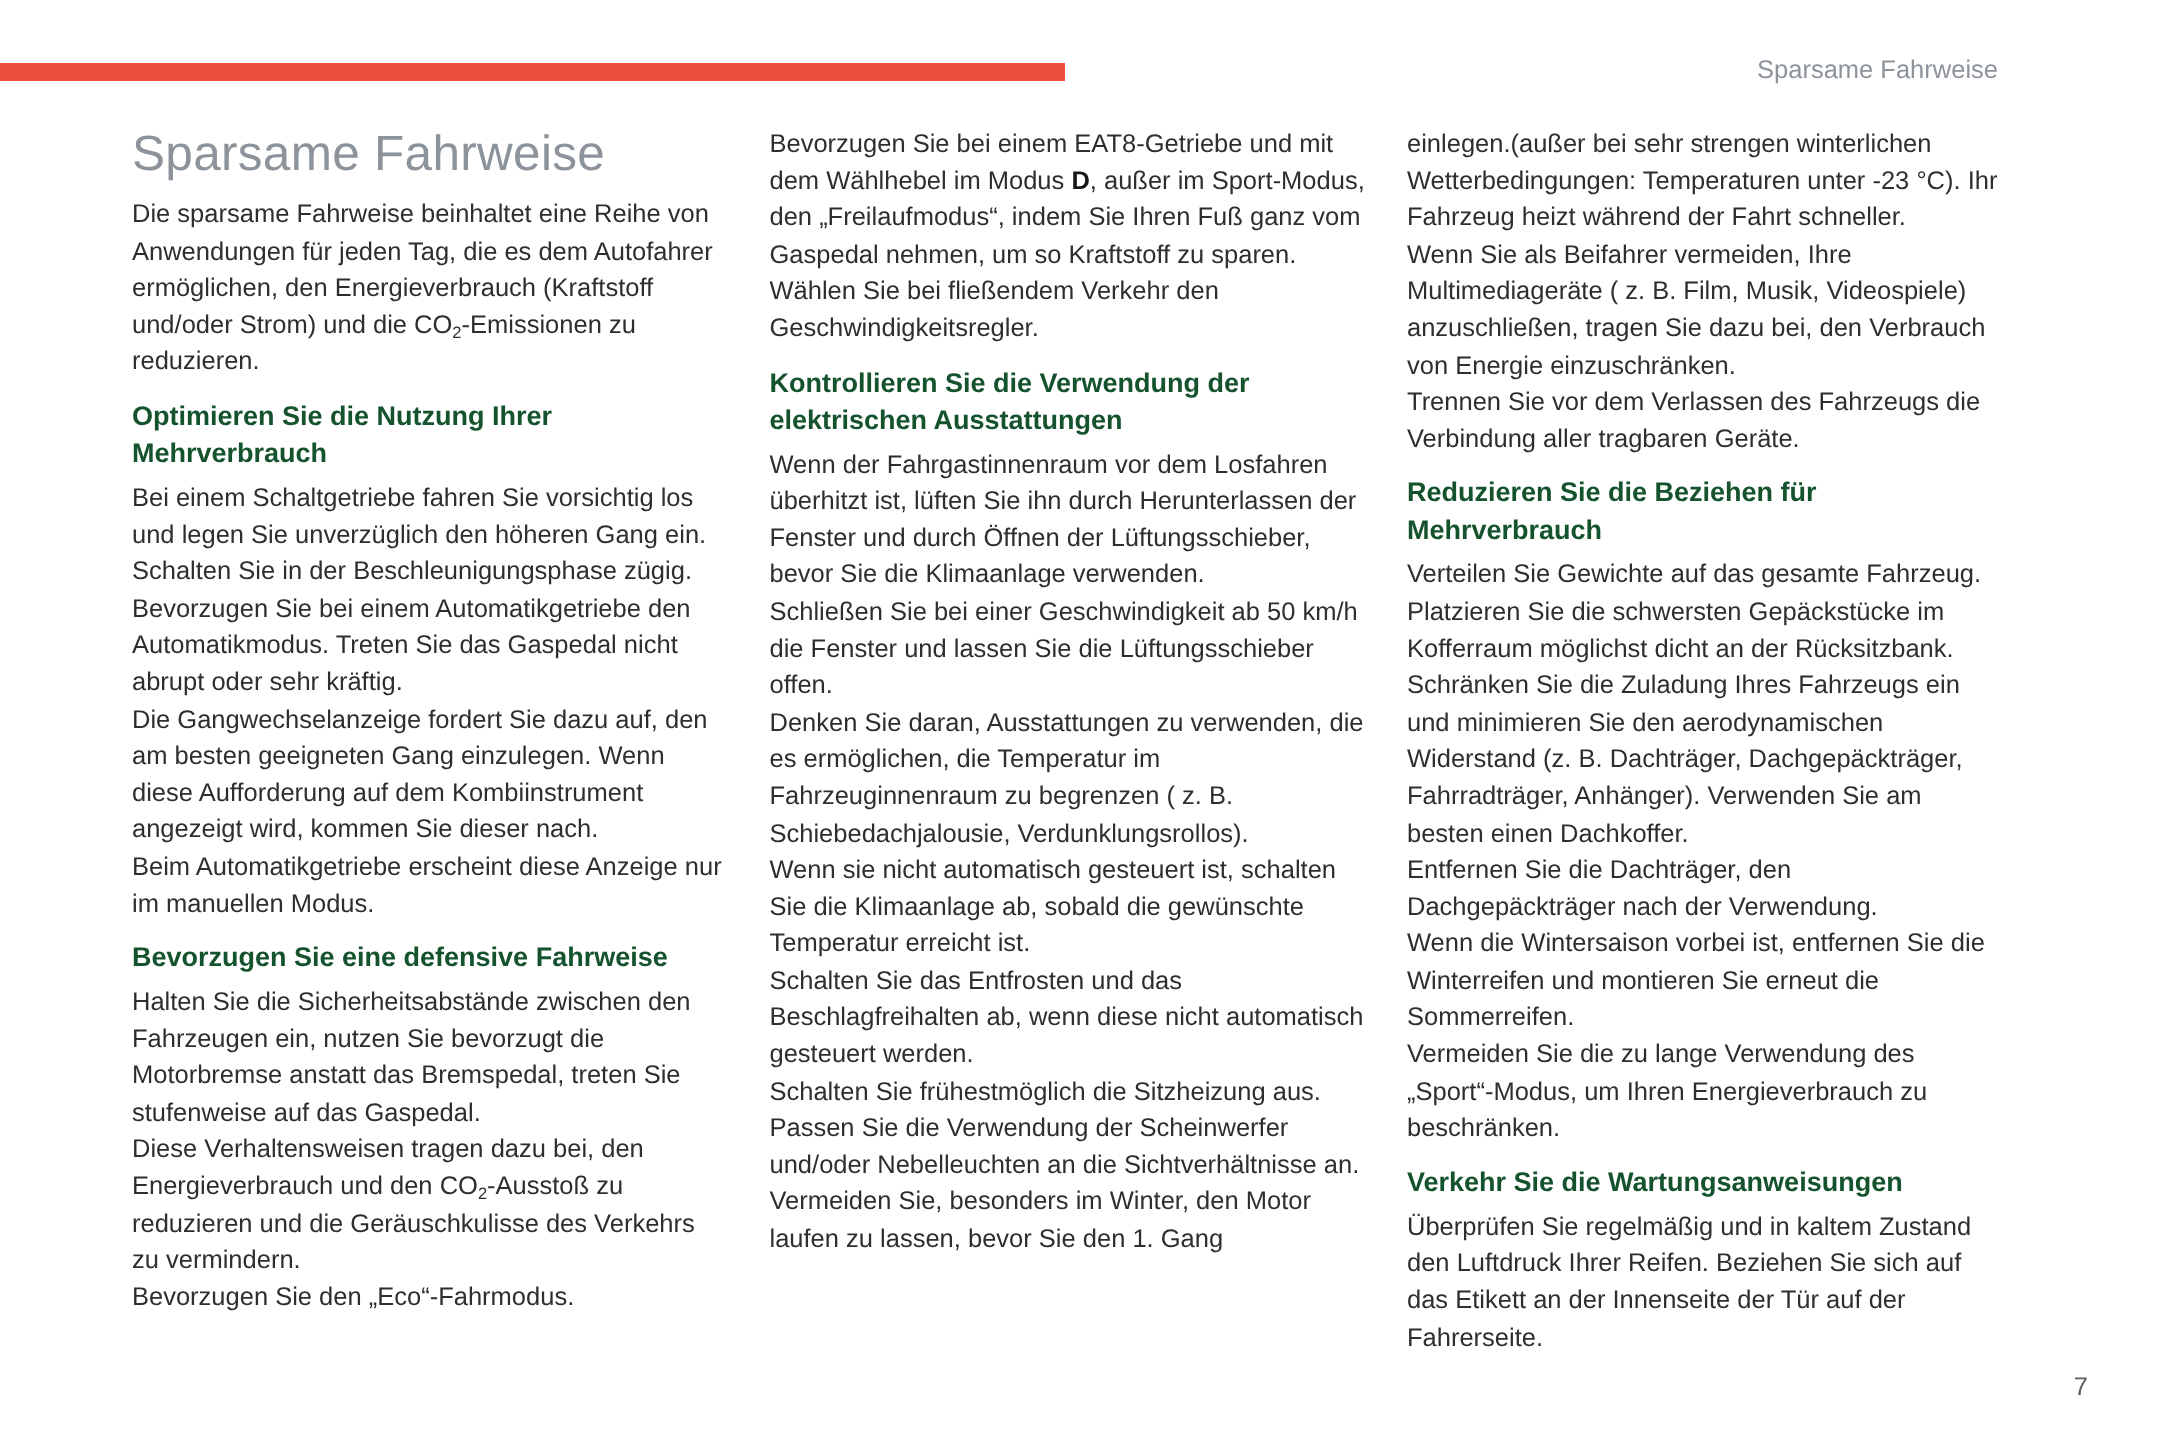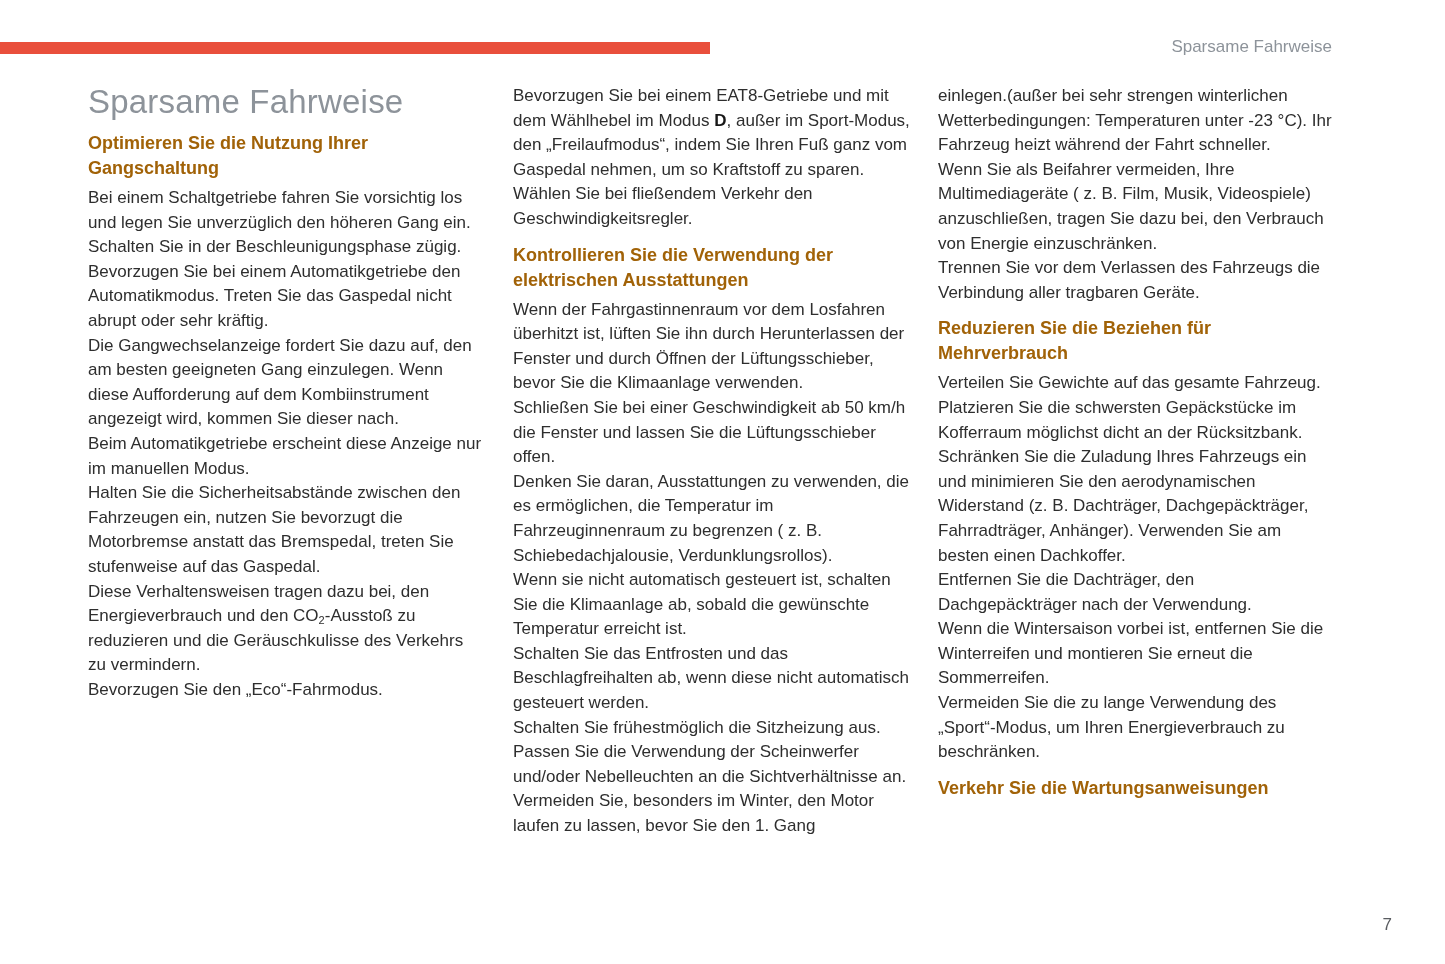--- a/index.html
+++ b/index.html
@@ -49,21 +49,21 @@
     line-height: 36px;
     font-weight: 400;
     color: #8d939a;
     letter-spacing: 0.2px;
   }
   h3.sec-heading {
     margin: 11px 0 5px 0;
     font-size: 18px;
     line-height: 25px;
     font-weight: 700;
-    color: #a16207;
+    color: #14532d;
   }
   p.body-text {
     margin: 0;
     font-size: 17px;
     line-height: 24.6px;
     color: #2e2e2e;
   }
   p.body-text b {
     font-weight: 700;
     color: #171717;
@@ -87,33 +87,36 @@
 <body>
 
 <div class="accent-bar"></div>
 
 <div class="running-head">Sparsame Fahrweise</div>
 
 <div class="content">
 
   <div class="col">
     <h1 class="page-title">Sparsame Fahrweise</h1>
-    <h3 class="sec-heading">Optimieren Sie die Nutzung Ihrer Gangschaltung</h3>
+    <p class="body-text">Die sparsame Fahrweise beinhaltet eine Reihe von Anwendungen für jeden Tag, die es dem Autofahrer ermöglichen, den Energieverbrauch (Kraftstoff und/oder Strom) und die CO<sub>2</sub>-Emissionen zu reduzieren.</p>
+    <h3 class="sec-heading">Optimieren Sie die Nutzung Ihrer Mehrverbrauch</h3>
     <p class="body-text">Bei einem Schaltgetriebe fahren Sie vorsichtig los und legen Sie unverzüglich den höheren Gang ein. Schalten Sie in der Beschleunigungsphase zügig.<br>Bevorzugen Sie bei einem Automatikgetriebe den Automatikmodus. Treten Sie das Gaspedal nicht abrupt oder sehr kräftig.<br>Die Gangwechselanzeige fordert Sie dazu auf, den am besten geeigneten Gang einzulegen. Wenn diese Aufforderung auf dem Kombiinstrument angezeigt wird, kommen Sie dieser nach.<br>Beim Automatikgetriebe erscheint diese Anzeige nur im manuellen Modus.</p>
+    <h3 class="sec-heading">Bevorzugen Sie eine defensive Fahrweise</h3>
     <p class="body-text">Halten Sie die Sicherheitsabstände zwischen den Fahrzeugen ein, nutzen Sie bevorzugt die Motorbremse anstatt das Bremspedal, treten Sie stufenweise auf das Gaspedal.<br>Diese Verhaltensweisen tragen dazu bei, den Energieverbrauch und den CO<sub>2</sub>-Ausstoß zu reduzieren und die Geräuschkulisse des Verkehrs zu vermindern.<br>Bevorzugen Sie den „Eco“-Fahrmodus.</p>
   </div>
 
   <div class="col">
     <p class="body-text">Bevorzugen Sie bei einem EAT8-Getriebe und mit dem Wählhebel im Modus <b>D</b>, außer im Sport-Modus, den „Freilaufmodus“, indem Sie Ihren Fuß ganz vom Gaspedal nehmen, um so Kraftstoff zu sparen.<br>Wählen Sie bei fließendem Verkehr den Geschwindigkeitsregler.</p>
     <h3 class="sec-heading">Kontrollieren Sie die Verwendung der elektrischen Ausstattungen</h3>
     <p class="body-text">Wenn der Fahrgastinnenraum vor dem Losfahren überhitzt ist, lüften Sie ihn durch Herunterlassen der Fenster und durch Öffnen der Lüftungsschieber, bevor Sie die Klimaanlage verwenden.<br>Schließen Sie bei einer Geschwindigkeit ab 50 km/h die Fenster und lassen Sie die Lüftungsschieber offen.<br>Denken Sie daran, Ausstattungen zu verwenden, die es ermöglichen, die Temperatur im Fahrzeuginnenraum zu begrenzen ( z. B. Schiebedachjalousie, Verdunklungsrollos).<br>Wenn sie nicht automatisch gesteuert ist, schalten Sie die Klimaanlage ab, sobald die gewünschte Temperatur erreicht ist.<br>Schalten Sie das Entfrosten und das Beschlagfreihalten ab, wenn diese nicht automatisch gesteuert werden.<br>Schalten Sie frühestmöglich die Sitzheizung aus.<br>Passen Sie die Verwendung der Scheinwerfer und/oder Nebelleuchten an die Sichtverhältnisse an.<br>Vermeiden Sie, besonders im Winter, den Motor laufen zu lassen, bevor Sie den 1. Gang</p>
   </div>
 
   <div class="col">
     <p class="body-text">einlegen.(außer bei sehr strengen winterlichen Wetterbedingungen: Temperaturen unter -23 °C). Ihr Fahrzeug heizt während der Fahrt schneller.<br>Wenn Sie als Beifahrer vermeiden, Ihre Multimediageräte ( z. B. Film, Musik, Videospiele) anzuschließen, tragen Sie dazu bei, den Verbrauch von Energie einzuschränken.<br>Trennen Sie vor dem Verlassen des Fahrzeugs die Verbindung aller tragbaren Geräte.</p>
     <h3 class="sec-heading">Reduzieren Sie die Beziehen für Mehrverbrauch</h3>
     <p class="body-text">Verteilen Sie Gewichte auf das gesamte Fahrzeug.<br>Platzieren Sie die schwersten Gepäckstücke im Kofferraum möglichst dicht an der Rücksitzbank.<br>Schränken Sie die Zuladung Ihres Fahrzeugs ein und minimieren Sie den aerodynamischen Widerstand (z. B. Dachträger, Dachgepäckträger, Fahrradträger, Anhänger). Verwenden Sie am besten einen Dachkoffer.<br>Entfernen Sie die Dachträger, den Dachgepäckträger nach der Verwendung.<br>Wenn die Wintersaison vorbei ist, entfernen Sie die Winterreifen und montieren Sie erneut die Sommerreifen.<br>Vermeiden Sie die zu lange Verwendung des „Sport“-Modus, um Ihren Energieverbrauch zu beschränken.</p>
     <h3 class="sec-heading">Verkehr Sie die Wartungsanweisungen</h3>
+    <p class="body-text">Überprüfen Sie regelmäßig und in kaltem Zustand den Luftdruck Ihrer Reifen. Beziehen Sie sich auf das Etikett an der Innenseite der Tür auf der Fahrerseite.</p>
   </div>
 
 </div>
 
 <div class="page-number">7</div>
 
 </body></html>

